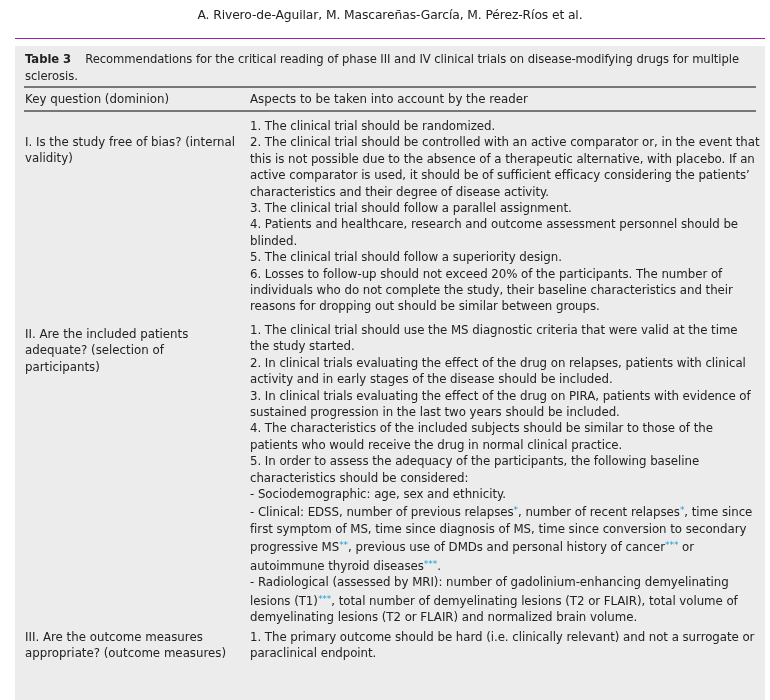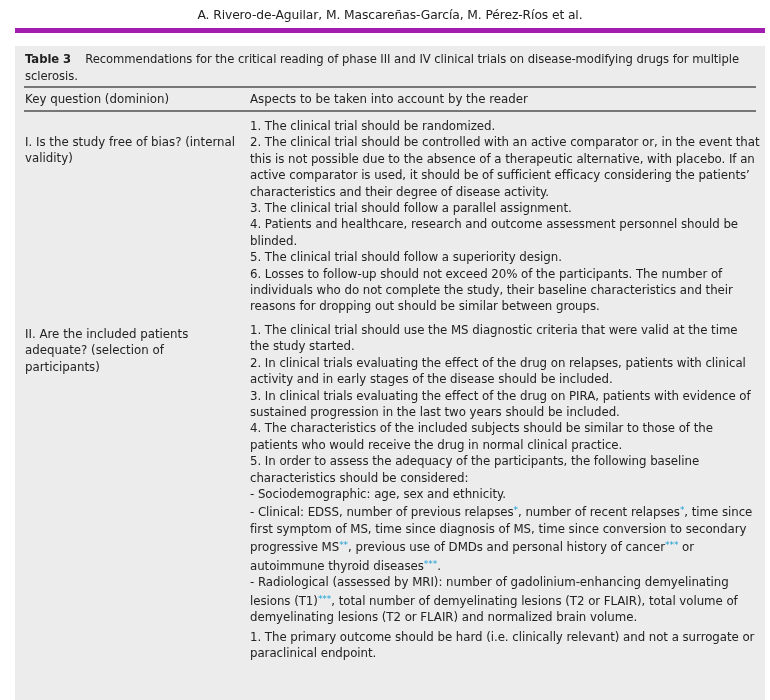--- a/index.html
+++ b/index.html
@@ -1,19 +1,19 @@
 <!DOCTYPE html>
 <html><head>
   <meta charset="utf-8">
   <style>
     html, body { margin: 0; padding: 0; background: #ffffff; }
     body { width: 770px; height: 700px; overflow: hidden; position: relative;
       font-family: "DejaVu Sans", "Liberation Sans", sans-serif; color: #222; }
     .running-head { position: absolute; top: 8px; left: 15px; width: 750px; text-align: center;
-      font-size: 12.3px; letter-spacing: -0.1px; padding-bottom: 6px; border-bottom: 5px solid #a21caf; }
+      font-size: 12.3px; letter-spacing: -0.1px; padding-bottom: 16px; border-bottom: 1px solid #a21caf; }
     .table-box { position: absolute; top: 46px; left: 15px; width: 750px; height: 660px; background: #ececec; }
     .caption { position: absolute; top: 5px; left: 10px; width: 732px; font-size: 11.6px; line-height: 16.5px; letter-spacing: -0.05px; }
     .caption b { font-weight: bold; margin-right: 14px; }
     .rule { position: absolute; left: 9px; width: 732px; height: 2px; background: #777; }
     .thead { position: absolute; top: 46px; left: 10px; width: 732px; font-size: 11.8px; }
     .col1 { position: absolute; left: 10px; width: 215px; font-size: 11.8px; line-height: 16.4px; }
     .col2 { position: absolute; left: 235px; width: 510px; font-size: 11.8px; line-height: 16.4px; letter-spacing: -0.05px; }
     .ast { color: #1a9fd6; font-size: 9px; vertical-align: 3px; }
     .line { display: block; }
   </style>
@@ -48,16 +48,17 @@
     <span class="line">1. The clinical trial should use the MS diagnostic criteria that were valid at the time the study started.</span>
     <span class="line">2. In clinical trials evaluating the effect of the drug on relapses, patients with clinical activity and in early stages of the disease should be included.</span>
     <span class="line">3. In clinical trials evaluating the effect of the drug on PIRA, patients with evidence of sustained progression in the last two years should be included.</span>
     <span class="line">4. The characteristics of the included subjects should be similar to those of the patients who would receive the drug in normal clinical practice.</span>
     <span class="line">5. In order to assess the adequacy of the participants, the following baseline characteristics should be considered:</span>
     <span class="line">- Sociodemographic: age, sex and ethnicity.</span>
     <span class="line"><span>- Clinical: EDSS, number of previous relapses</span><span class="ast">*</span><span>, number of recent relapses</span><span class="ast">*</span><span>, time since first symptom of MS, time since diagnosis of MS, time since conversion to secondary progressive MS</span><span class="ast">**</span><span>, previous use of DMDs and personal history of cancer</span><span class="ast">***</span><span> or autoimmune thyroid diseases</span><span class="ast">***</span><span>.</span></span>
     <span class="line"><span>- Radiological (assessed by MRI): number of gadolinium-enhancing demyelinating lesions (T1)</span><span class="ast">***</span><span>, total number of demyelinating lesions (T2 or FLAIR), total volume of demyelinating lesions (T2 or FLAIR) and normalized brain volume.</span></span>
   </div>
 
+  <div class="col1" style="top:583px">III. Are the outcome measures appropriate? (outcome measures)</div>
   <div class="col2" style="top:583px">
     <span class="line">1. The primary outcome should be hard (i.e. clinically relevant) and not a surrogate or paraclinical endpoint.</span>
   </div>
 </div>
 
 </body></html>

